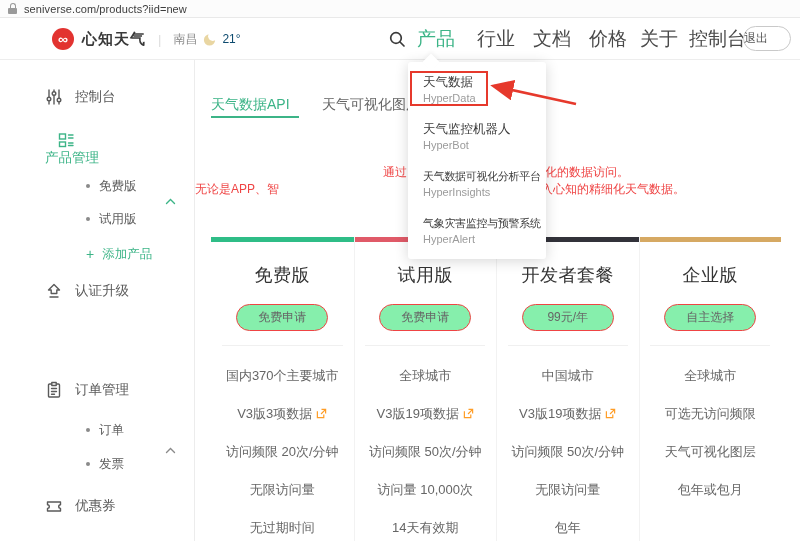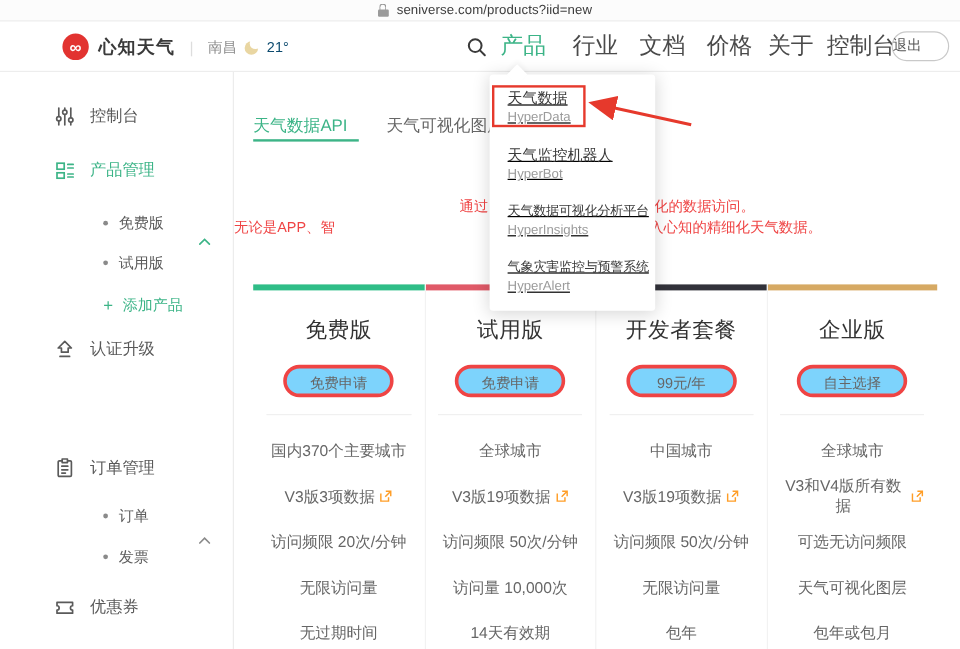--- a/index.html
+++ b/index.html
@@ -2,21 +2,21 @@
 <html><head>
 <meta charset="utf-8">
 <style>
   * { margin:0; padding:0; box-sizing:border-box; }
   html,body { background:#fff; }
   body { font-family:"Liberation Sans","DejaVu Sans",sans-serif; }
   .page { position:relative; width:800px; height:541px; overflow:hidden; background:#fff; }
 
   
   .urlbar { position:absolute; left:0; top:0; width:800px; height:18px; background:#fcfcfc;
-            border-bottom:1px solid #e9e9e9; display:flex; align-items:center; padding-left:8px;justify-content:center; }
+            border-bottom:1px solid #e9e9e9; display:flex; align-items:center; padding-left:8px; }
   .urlbar .lock { width:9px; height:11px; margin-right:7px; position:relative; }
   .urlbar .lock .body { position:absolute; left:0; bottom:0; width:9px; height:6px; background:#9a9a9a; border-radius:1px; }
   .urlbar .lock .shackle { position:absolute; left:1.5px; top:0; width:6px; height:6px; border:1.5px solid #9a9a9a; border-bottom:none; border-radius:4px 4px 0 0; }
   .urlbar .url { font-size:11px; color:#3c3c3c; letter-spacing:.1px; }
 
   
   .header { position:absolute; left:0; top:18px; width:800px; height:42px; background:#fff; border-bottom:1px solid #ededed; }
   .brand-group { position:absolute; left:52px; top:0; height:42px; display:flex; align-items:center; }
   .logo { width:22px; height:22px; border-radius:50%; background:#e23330; color:#fff; display:flex; align-items:center; justify-content:center;
           font-size:14px; font-weight:bold; margin-right:8px; }
@@ -27,51 +27,51 @@
   .navitem { position:absolute; top:0; height:42px; line-height:42px; font-size:19px; color:#4a4a4a; cursor:pointer; }
   .navitem.active { color:#3cb487; }
   .search-btn { position:absolute; left:388px; top:12px; width:18px; height:18px; }
   .logout-btn { position:absolute; left:743px; top:8px; width:48px; height:25px; border:1px solid #c9c9c9; border-radius:13px;
                 font-size:12px; color:#555; text-align:left; line-height:23px; background:#fff; }
 
   
   .sidebar { position:absolute; left:0; top:60px; width:195px; height:481px; background:#fff; border-right:1px solid #ececec; }
   .s-item { position:absolute; left:45px; height:22px; display:flex; align-items:center; font-size:13.5px; color:#595959; cursor:pointer; }
   .s-item .ic { width:18px; height:18px; margin-right:12px; display:inline-flex; }
-  .s-item.green { color:#3cb487; }
+  .s-item.green { color:#3cb487;flex-direction:column; }
   .s-child { position:absolute; left:86px; height:18px; display:flex; align-items:center; font-size:12.5px; color:#5c5c5c; cursor:pointer; }
   .s-child .dot { width:4px; height:4px; border-radius:50%; background:#8a8a8a; margin-right:9px; }
   .s-child.green { color:#3cb487; }
   .s-child .plus { font-size:14px; margin-right:8px; color:#3cb487; line-height:1; }
   .chev { position:absolute; width:11px; height:7px; }
 
   
   .tab { position:absolute; top:96px; font-size:14px; color:#666; cursor:pointer; }
   .tab.active { color:#3cb487; }
   .tab-underline { position:absolute; left:211px; top:116px; width:88px; height:2px; background:#3cb487; }
   .intro { position:absolute; font-size:12px; color:#ef4444; }
 
   
   .pricing { position:absolute; left:211px; top:237px; width:570px; height:304px; display:flex; }
   .pcol { width:142.5px; position:relative; }
   .pcol + .pcol { border-left:1px solid #f2f2f2; }
   .pbar { height:5px; width:100%; }
   .pname { margin-top:21px; text-align:center; font-size:18px; color:#333; font-weight:500; letter-spacing:.5px; }
   .pbtn-wrap { text-align:center; margin-top:17px; }
-  .pbtn { display:inline-block; min-width:92px; height:27px; line-height:25px; padding:0 14px; border:3px solid #ef4444;
-          border-radius:14px; font-size:12px; color:#666; background:#7dd3fc; }
+  .pbtn { display:inline-block; min-width:92px; height:27px; line-height:25px; padding:0 14px; border:1px solid #ef4444;
+          border-radius:14px; font-size:12px; color:#666; background:#86efac; }
   .pdivider { width:85%; margin:14px auto 0; border-top:1px solid #f0f0f0; }
   .feat { height:38px; display:flex; align-items:center; justify-content:center; text-align:center; font-size:13px; color:#666;
           padding:0 8px; line-height:17px; flex-wrap:wrap; align-content:center; }
   .feat .ext { width:11px; height:11px; margin-left:4px; display:inline-block; vertical-align:-1px; }
   .feat.linkrow { color:#666; }
 
   
   .dropdown { position:absolute; left:408px; top:62px; width:138px; background:#fff; border-radius:3px;
-              box-shadow:0 2px 14px rgba(0,0,0,.16); padding:12px 0 8px; z-index:20;text-decoration:underline; }
+              box-shadow:0 2px 14px rgba(0,0,0,.16); padding:12px 0 8px; z-index:20; }
   .dropdown .caret { position:absolute; left:17px; top:-6px; width:12px; height:12px; background:#fff; transform:rotate(45deg);
                      box-shadow:-2px -2px 4px rgba(0,0,0,.04); }
   .d-item { padding:0 15px; margin-bottom:15px; cursor:pointer; }
   .d-title { font-size:12.5px; color:#3a3a3a; line-height:17px; white-space:nowrap; }
   .d-item.tight .d-title { font-size:11px; letter-spacing:-.3px; }
   .d-sub { font-size:11px; color:#9b9b9b; line-height:15px; }
   .hl-box { position:absolute; left:2px; top:9px; width:78px; height:35px; border:2px solid #e6392c; z-index:30; pointer-events:none; }
   .arrow-svg { position:absolute; left:470px; top:75px; z-index:31; pointer-events:none; }
 </style>
 </head>
@@ -269,27 +269,20 @@
       <div class="feat">无限访问量</div>
       <div class="feat">包年</div>
     </div>
 
     <div class="pcol">
       <div class="pbar" style="background-color: rgb(214, 169, 99);"></div>
       <div class="pname">企业版</div>
       <div class="pbtn-wrap"><span class="pbtn">自主选择</span></div>
       <div class="pdivider"></div>
       <div class="feat" style="margin-top:10px">全球城市</div>
-      <div class="feat linkrow">
-        <span style="max-width:104px">V3和V4版所有数据</span>
-        <svg class="ext" viewBox="0 0 12 12">
-            <path d="M1.5 3.5 V10.5 H8.5 V7" fill="none" stroke="#ff9d26" stroke-width="1.3"></path>
-            <path d="M6 1.5 H10.5 V6 M10.5 1.5 L5.5 6.5" fill="none" stroke="#ff9d26" stroke-width="1.3"></path>
-          </svg>
-      </div>
       <div class="feat">可选无访问频限</div>
       <div class="feat">天气可视化图层</div>
       <div class="feat">包年或包月</div>
     </div>
   </div>
 
   <div class="dropdown">
     <div class="caret"></div>
     <div class="d-item">
       <div class="d-title">天气数据</div>

